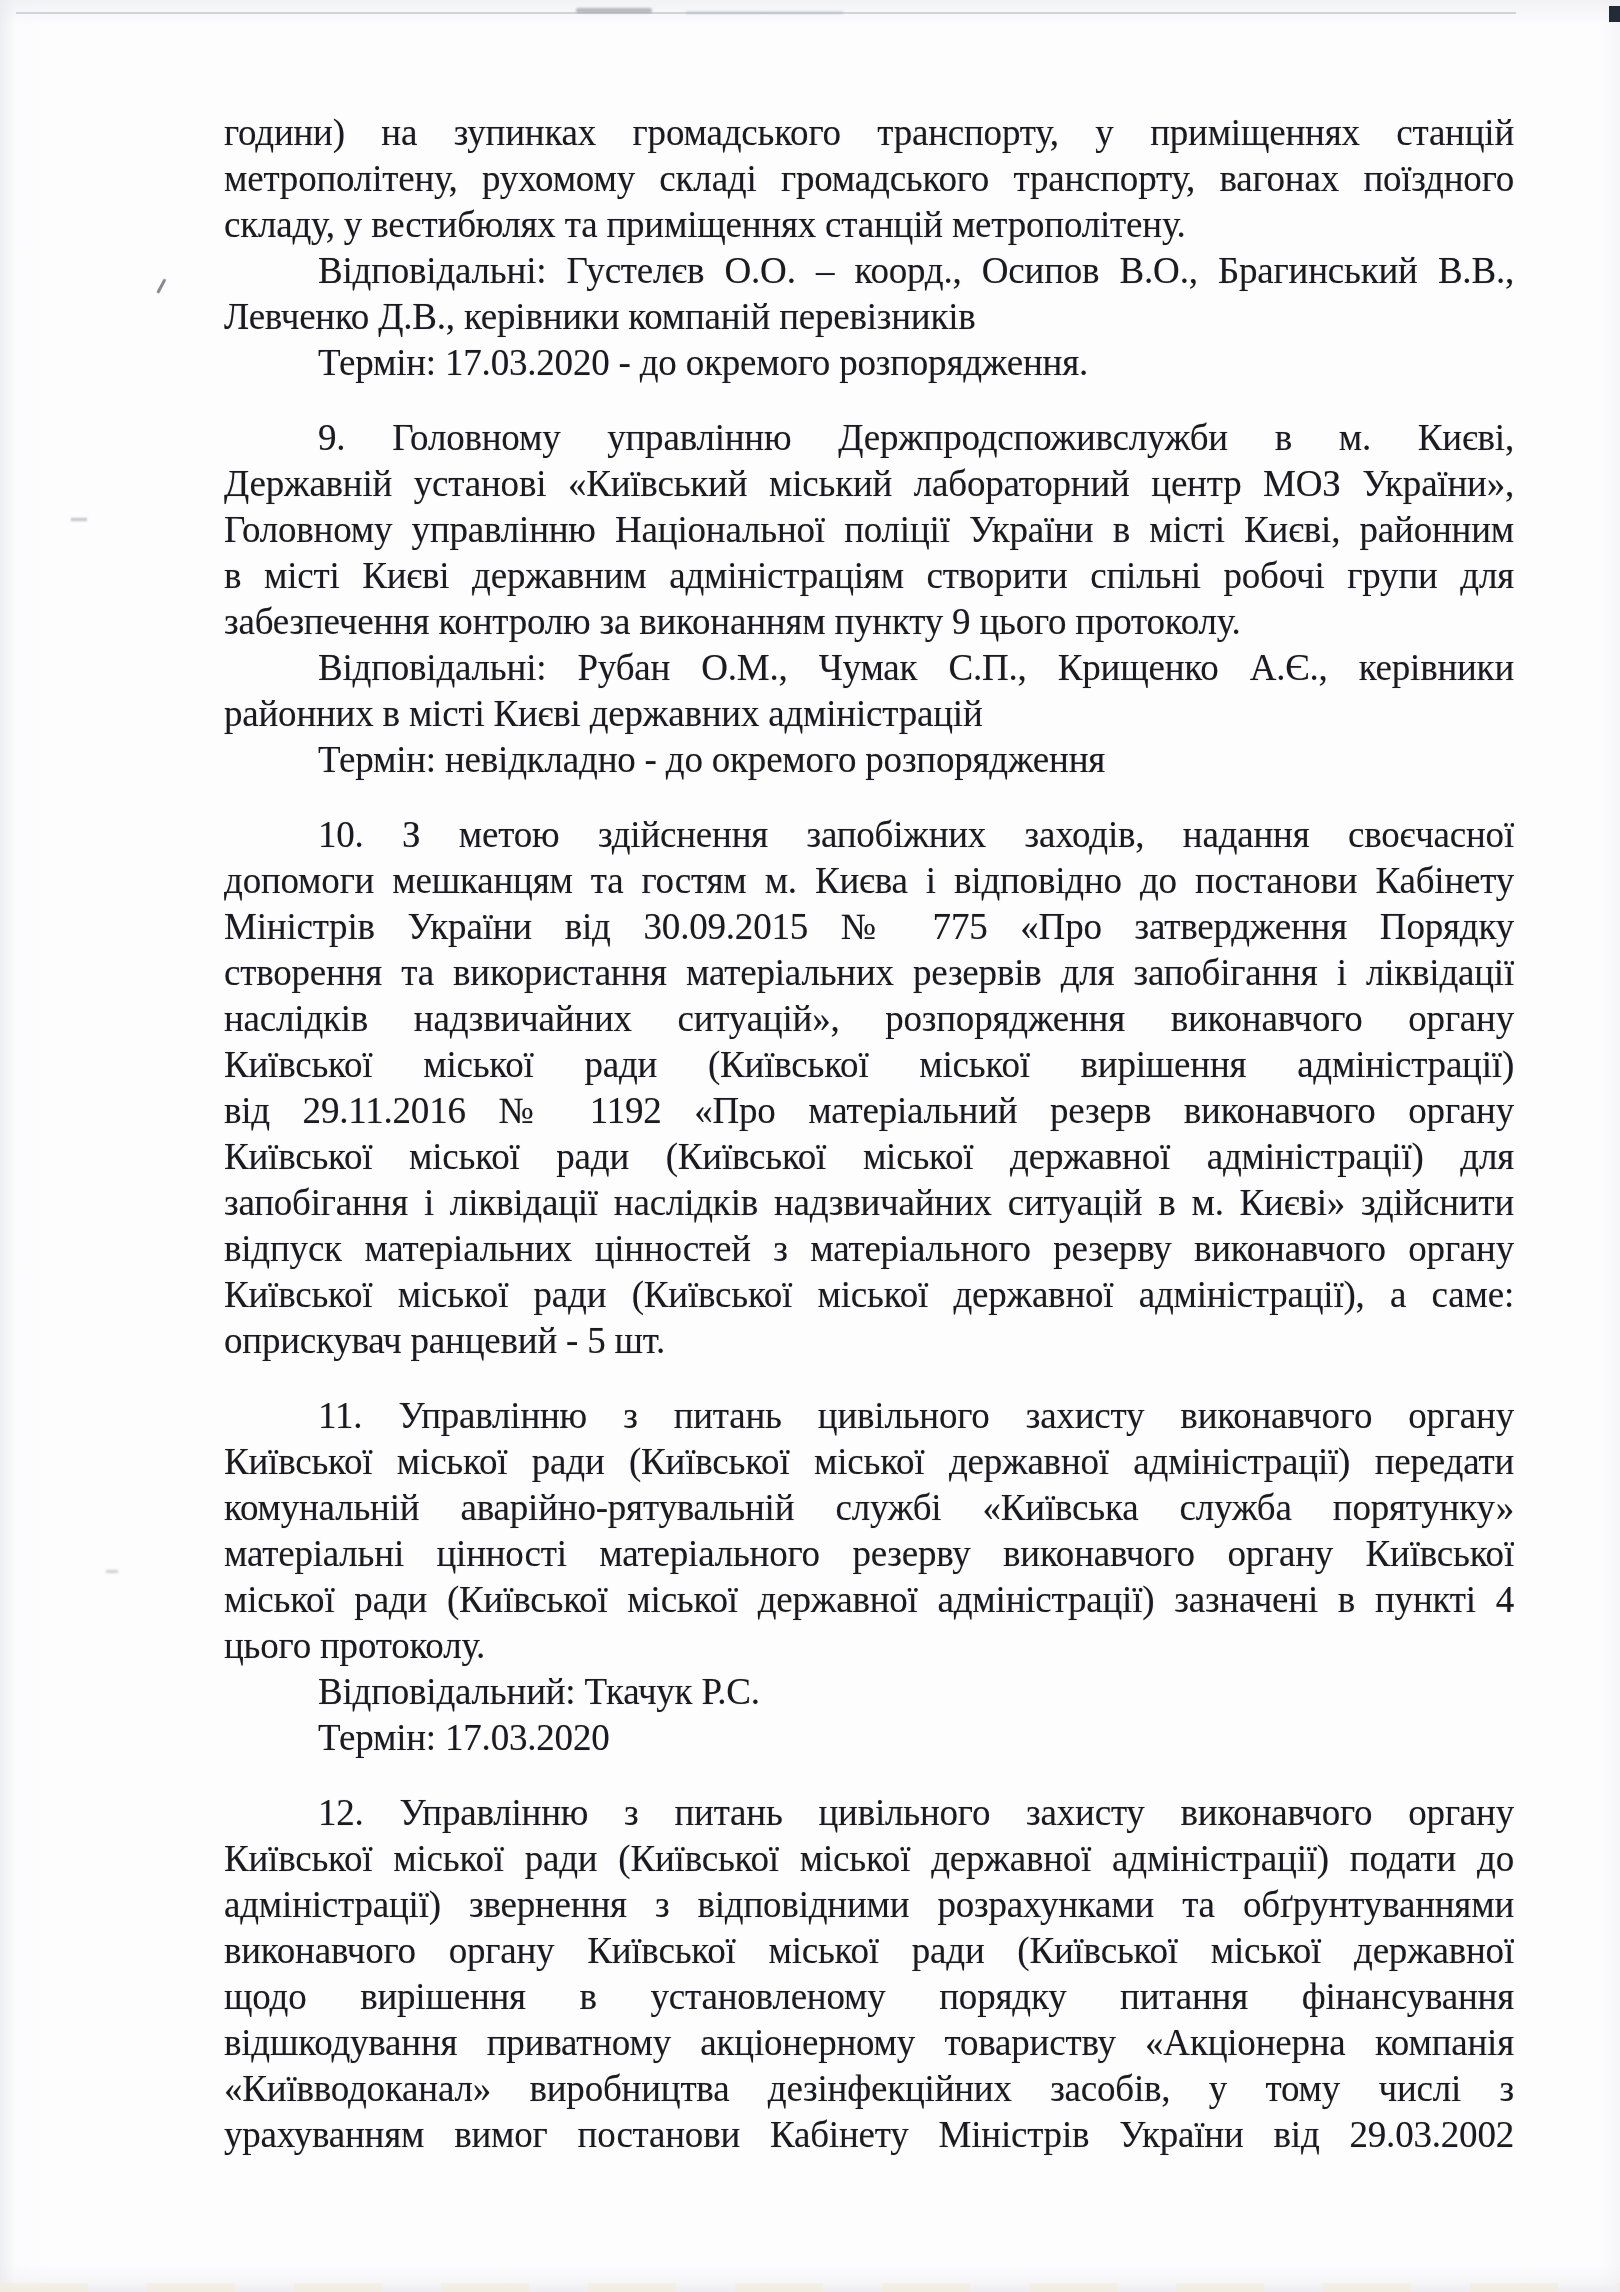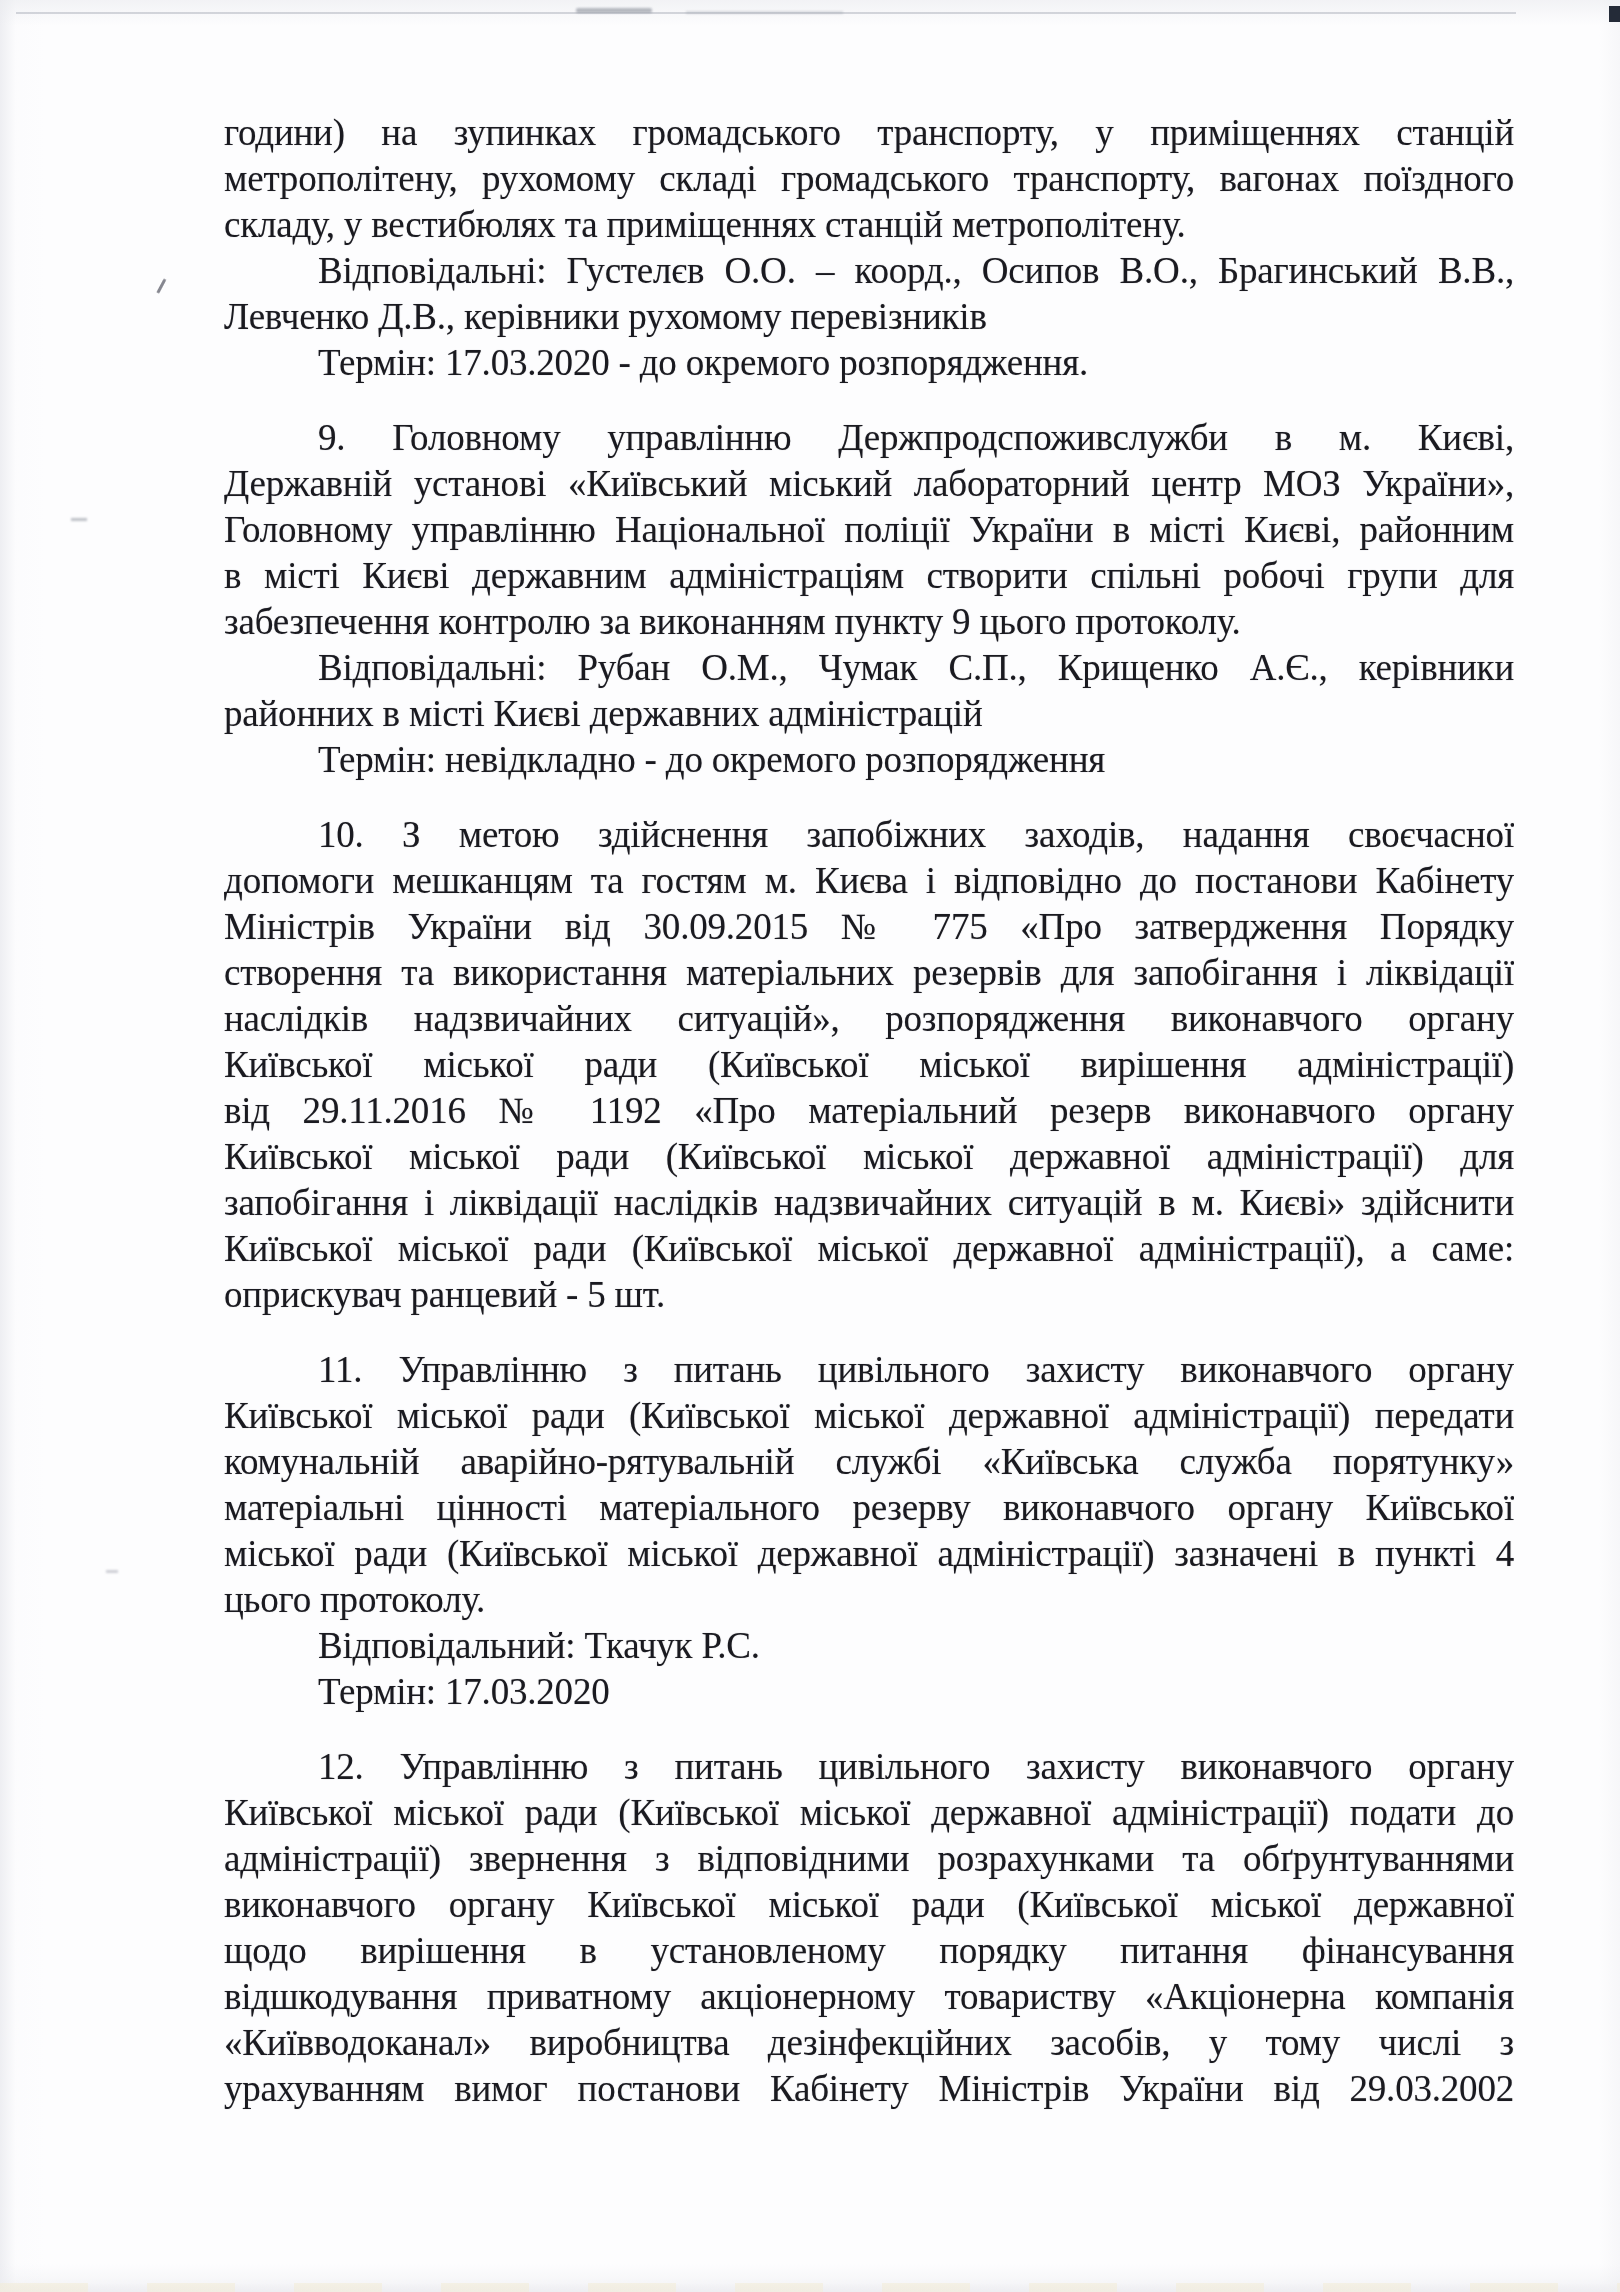--- a/index.html
+++ b/index.html
@@ -107,21 +107,21 @@
   <div class="artifact speck-2"></div>
   <div class="artifact speck-3"></div>
   <div class="artifact bottom-band"></div>
 
   <div class="doc" id="doc">
       <div class="paragraph">
         <div class="line justify">години) на зупинках громадського транспорту, у приміщеннях станцій</div>
         <div class="line justify">метрополітену, рухомому складі громадського транспорту, вагонах поїздного</div>
         <div class="line">складу, у вестибюлях та приміщеннях станцій метрополітену.</div>
         <div class="line indent justify">Відповідальні: Густелєв О.О. – коорд., Осипов В.О., Брагинський В.В.,</div>
-        <div class="line">Левченко Д.В., керівники рухомому перевізників</div>
+        <div class="line">Левченко Д.В., керівники компаній перевізників</div>
         <div class="line indent">Термін: 17.03.2020 - до окремого розпорядження.</div>
       </div>
       <div class="paragraph">
         <div class="line indent justify">9. Головному управлінню Держпродспоживслужби в м. Києві,</div>
         <div class="line justify">Державній установі «Київський міський лабораторний центр МОЗ України»,</div>
         <div class="line justify">Головному управлінню Національної поліції України в місті Києві, районним</div>
         <div class="line justify">в місті Києві державним адміністраціям створити спільні робочі групи для</div>
         <div class="line">забезпечення контролю за виконанням пункту 9 цього протоколу.</div>
         <div class="line indent justify">Відповідальні: Рубан О.М., Чумак С.П., Крищенко А.Є., керівники</div>
         <div class="line">районних в місті Києві державних адміністрацій</div>
@@ -130,20 +130,21 @@
       <div class="paragraph">
         <div class="line indent justify">10. З метою здійснення запобіжних заходів, надання своєчасної</div>
         <div class="line justify">допомоги мешканцям та гостям м. Києва і відповідно до постанови Кабінету</div>
         <div class="line justify">Міністрів України від 30.09.2015 № 775 «Про затвердження Порядку</div>
         <div class="line justify">створення та використання матеріальних резервів для запобігання і ліквідації</div>
         <div class="line justify">наслідків надзвичайних ситуацій», розпорядження виконавчого органу</div>
         <div class="line justify">Київської міської ради (Київської міської вирішення адміністрації)</div>
         <div class="line justify">від 29.11.2016 № 1192 «Про матеріальний резерв виконавчого органу</div>
         <div class="line justify">Київської міської ради (Київської міської державної адміністрації) для</div>
         <div class="line justify">запобігання і ліквідації наслідків надзвичайних ситуацій в м. Києві» здійснити</div>
+        <div class="line justify">відпуск матеріальних цінностей з матеріального резерву виконавчого органу</div>
         <div class="line justify">Київської міської ради (Київської міської державної адміністрації), а саме:</div>
         <div class="line">оприскувач ранцевий - 5 шт.</div>
       </div>
       <div class="paragraph">
         <div class="line indent justify">11. Управлінню з питань цивільного захисту виконавчого органу</div>
         <div class="line justify">Київської міської ради (Київської міської державної адміністрації) передати</div>
         <div class="line justify">комунальній аварійно-рятувальній службі «Київська служба порятунку»</div>
         <div class="line justify">матеріальні цінності матеріального резерву виконавчого органу Київської</div>
         <div class="line justify">міської ради (Київської міської державної адміністрації) зазначені в пункті 4</div>
         <div class="line">цього протоколу.</div>

